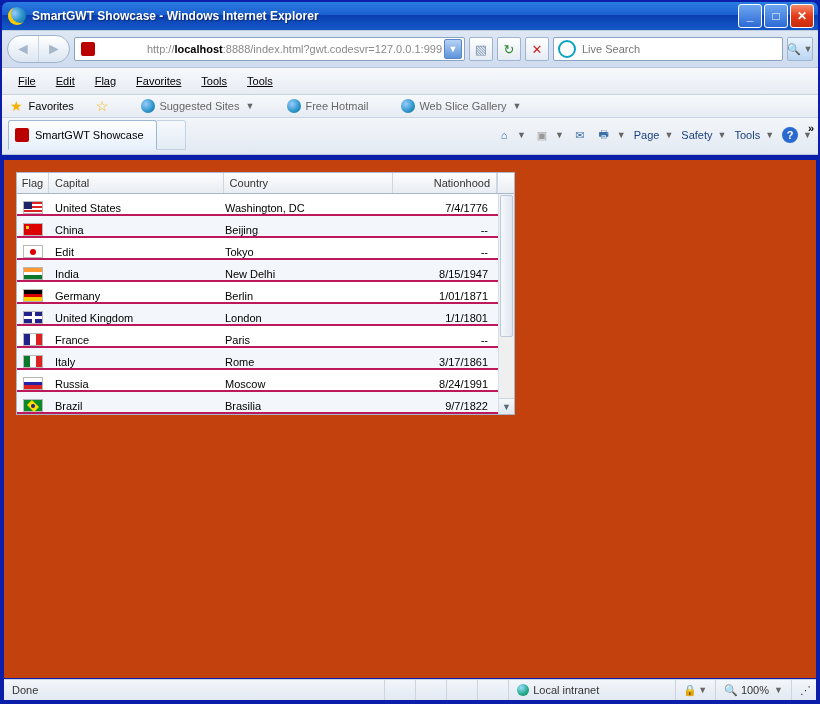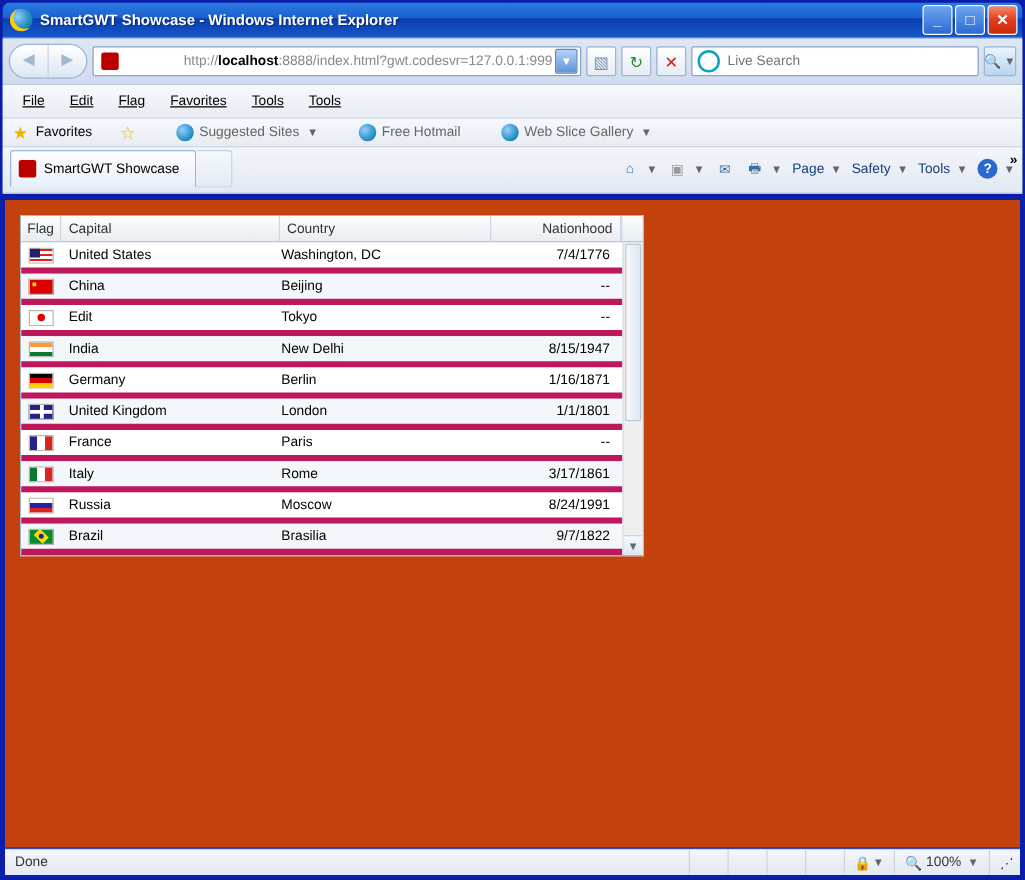--- a/index.html
+++ b/index.html
@@ -154,21 +154,21 @@
   }
   .ghead{
     display:flex; background:linear-gradient(to bottom,#fdfdfe,#e8edf3);
     border-bottom:1px solid #a8b8c8;
   }
   .ghead .gc{
     padding:4px 6px; border-right:1px solid #cdd7e2; color:#333; font-size:11px;
   }
   .gbody-wrap{display:flex;}
   .gbody{flex:1;}
-  .grow{display:flex;border-bottom:5px solid #be185d;height:20px;align-items:center;}
+  .grow{display:flex;border-bottom:2px solid #be185d;height:20px;align-items:flex-end;}
   .grow.even{background:#fff;}
   .grow.odd{background:#f3f6fa;}
   .gc{box-sizing:border-box;overflow:hidden;white-space:nowrap;}
   .col-f{width:32px;display:flex;align-items:center;justify-content:center;}
   .col-c{width:170px;padding:0 6px;}
   .col-cap{width:175px;padding:0 6px;}
   .col-n{width:104px;text-align:right;padding:0 10px 0 6px;}
   .scrolltrack{width:16px;background:#efefef;border-left:1px solid #d8dee6;position:relative;}
   .scrollthumb{position:absolute;left:1px;right:1px;top:1px;height:140px;border:1px solid #bcc9d8;border-radius:2px;
     background:linear-gradient(to right,#f6f8fb,#dfe7f0);}
@@ -375,21 +375,21 @@
               <div class="gc col-c">India</div>
               <div class="gc col-cap">New Delhi</div>
               <div class="gc col-n">8/15/1947</div>
             </div>
             <div class="grow even">
               <div class="gc col-f">
                 <div class="flag de"></div>
               </div>
               <div class="gc col-c">Germany</div>
               <div class="gc col-cap">Berlin</div>
-              <div class="gc col-n">1/16/1871</div>
+              <div class="gc col-n">1/01/1871</div>
             </div>
             <div class="grow odd">
               <div class="gc col-f">
                 <div class="flag uk"></div>
               </div>
               <div class="gc col-c">United Kingdom</div>
               <div class="gc col-cap">London</div>
               <div class="gc col-n">1/1/1801</div>
             </div>
             <div class="grow even">
@@ -432,20 +432,24 @@
       </div>
     </div>
   </div>
 
   <div class="status">
     <div class="seg flex">Done</div>
     <div class="seg" style="width:14px"></div>
     <div class="seg" style="width:14px"></div>
     <div class="seg" style="width:14px"></div>
     <div class="seg" style="width:14px"></div>
+    <div class="seg zone" style="width:150px">
+      <span class="globe"></span>
+      <span>Local intranet</span>
+    </div>
     <div class="seg">
       <span class="lock">🔒</span>
         <span class="dd-arrow">▼</span>
     </div>
     <div class="seg">
       <span>🔍</span>&nbsp;<span>100%</span>&nbsp;<span class="dd-arrow">▼</span>
     </div>
     <div class="seg" style="width:8px;border-right:none">⋰</div>
   </div>
 

